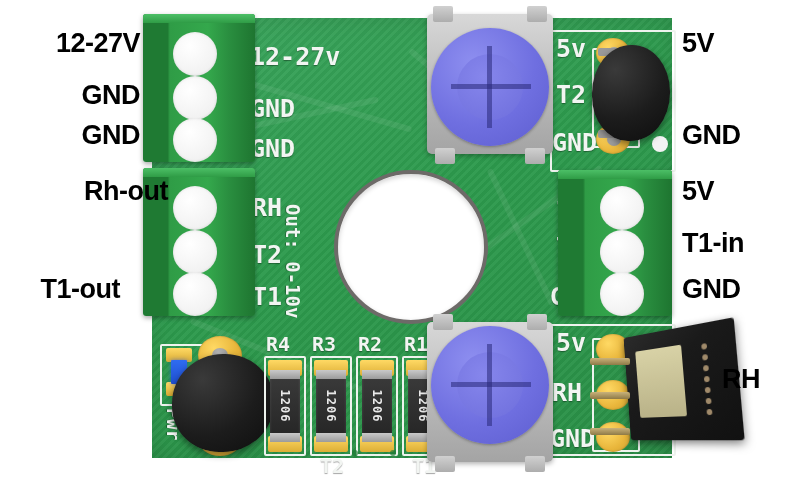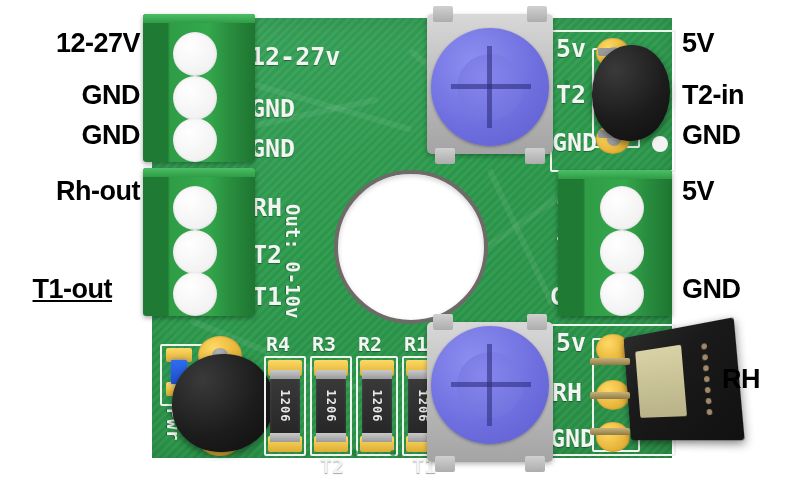--- a/index.html
+++ b/index.html
@@ -296,23 +296,23 @@
       <div class="rhdot" style="top:68px;"></div>
     </div>
   </div>
   <div class="rhpin" style="left:590px;top:358px;width:40px;"></div>
   <div class="rhpin" style="left:590px;top:392px;width:40px;"></div>
   <div class="rhpin" style="left:590px;top:428px;width:40px;"></div>
 
   <div class="anno r" style="left:0;width:140px;top:30px;">12-27V</div>
   <div class="anno r" style="left:0;width:140px;top:82px;">GND</div>
   <div class="anno r" style="left:0;width:140px;top:122px;">GND</div>
-  <div class="anno r" style="left:0;width:140px;top:178px;">Rh-out</div>
-  <div class="anno r" style="left:0;width:112px;top:276px;text-decoration:underline;">T1-out</div>
+  <div class="anno r" style="left:0;width:140px;top:178px;padding-left:28px;">Rh-out</div>
+  <div class="anno r" style="left:8px;width:112px;top:276px;">T1-out</div>
 
   <div class="anno l" style="left:682px;top:30px;">5V</div>
-  <div class="anno l" style="left:682px;top:82px;">T2-in</div>
   <div class="anno l" style="left:682px;top:122px;">GND</div>
   <div class="anno l" style="left:682px;top:178px;">5V</div>
+  <div class="anno l" style="left:682px;top:230px;">T1-in</div>
   <div class="anno l" style="left:682px;top:276px;">GND</div>
   <div class="anno l" style="left:722px;top:366px;">RH</div>
 
 </div>
 
 </body></html>

